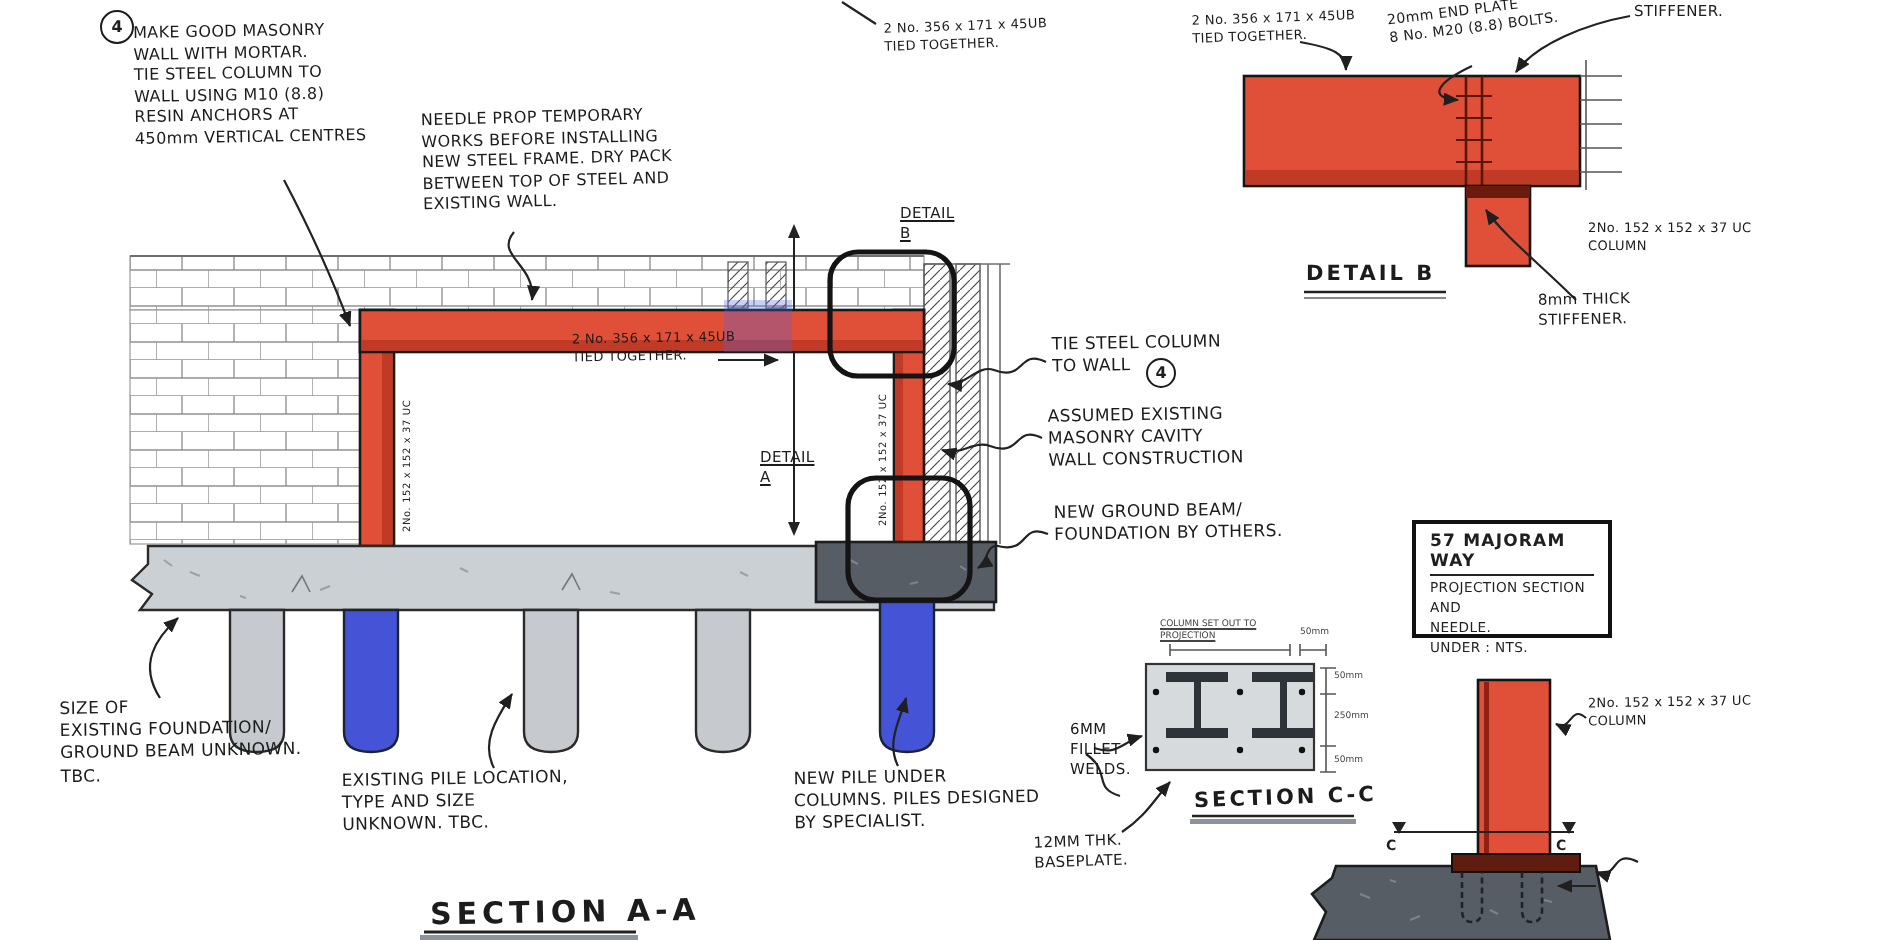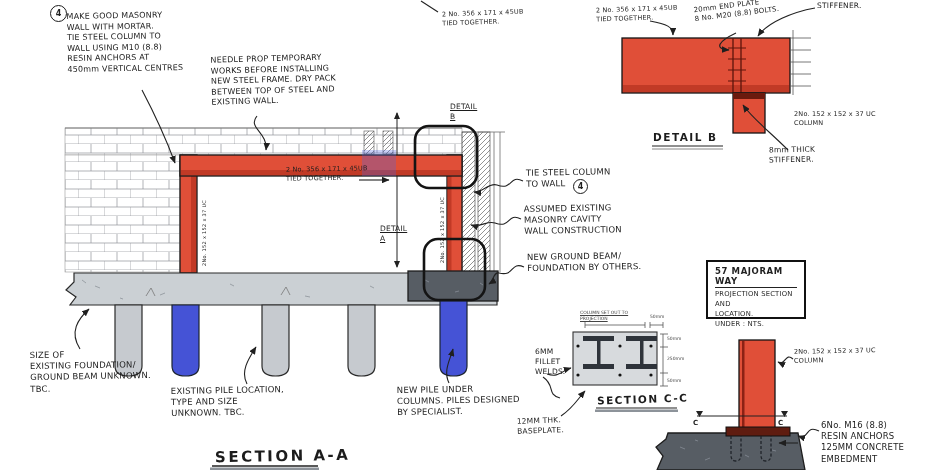--- a/index.html
+++ b/index.html
@@ -223,47 +223,43 @@
 TBC.</div>
   <div class="t" style="left:171px;top:385px;transform:rotate(-1deg);">EXISTING PILE LOCATION,
 TYPE AND SIZE
 UNKNOWN. TBC.</div>
   <div class="t" style="left:397px;top:384px;transform:rotate(-1deg);">NEW PILE UNDER
 COLUMNS. PILES DESIGNED
 BY SPECIALIST.</div>
 
   <div class="t title" style="left:215px;top:447px;transform:rotate(-1deg);">SECTION A-A</div>
 
-  <div class="t sm" style="left:535px;top:347px;font-size:7.5px;">6MM
+  <div class="t sm" style="left:535px;top:360px;font-size:7.5px;">6MM
 FILLET
 WELDS.</div>
   <div class="t sm" style="left:517px;top:416px;font-size:7.5px;transform:rotate(-2deg);">12MM THK.
 BASEPLATE.</div>
   <div class="t subtitle" style="left:597px;top:393px;transform:rotate(-2deg);">SECTION C-C</div>
 
   <div class="t xs ctr" style="left:580px;top:310px;width:72px;">COLUMN SET OUT TO
 PROJECTION</div>
   <div class="t xs" style="left:650px;top:314px;">50mm</div>
   <div class="t xs" style="left:667px;top:336px;">50mm</div>
   <div class="t xs" style="left:667px;top:356px;">250mm</div>
   <div class="t xs" style="left:667px;top:378px;">50mm</div>
 
   <div class="t sm" style="left:794px;top:347px;transform:rotate(-1deg);">2No. 152 x 152 x 37 UC
 COLUMN</div>
-  <div class="t" style="left:821px;top:420px;">6No. M16 (8.8)
-RESIN ANCHORS
-125MM CONCRETE
-EMBEDMENT</div>
 
   <div class="cmark" style="left:693px;top:419px;">C</div>
   <div class="cmark" style="left:778px;top:419px;">C</div>
 
   <div class="vtext" style="left:201px;top:266px;">2No. 152 x 152 x 37 UC</div>
   <div class="vtext" style="left:439px;top:263px;">2No. 152 x 152 x 37 UC</div>
 
   <div class="titleblock">
     <div class="l1">57 MAJORAM WAY</div>
     <div class="ln">PROJECTION SECTION AND</div>
-    <div class="ln">LOCATION.</div>
+    <div class="ln">NEEDLE.</div>
     <div class="ln">UNDER : NTS.</div>
   </div>
 
 </div>
 
 </body></html>

